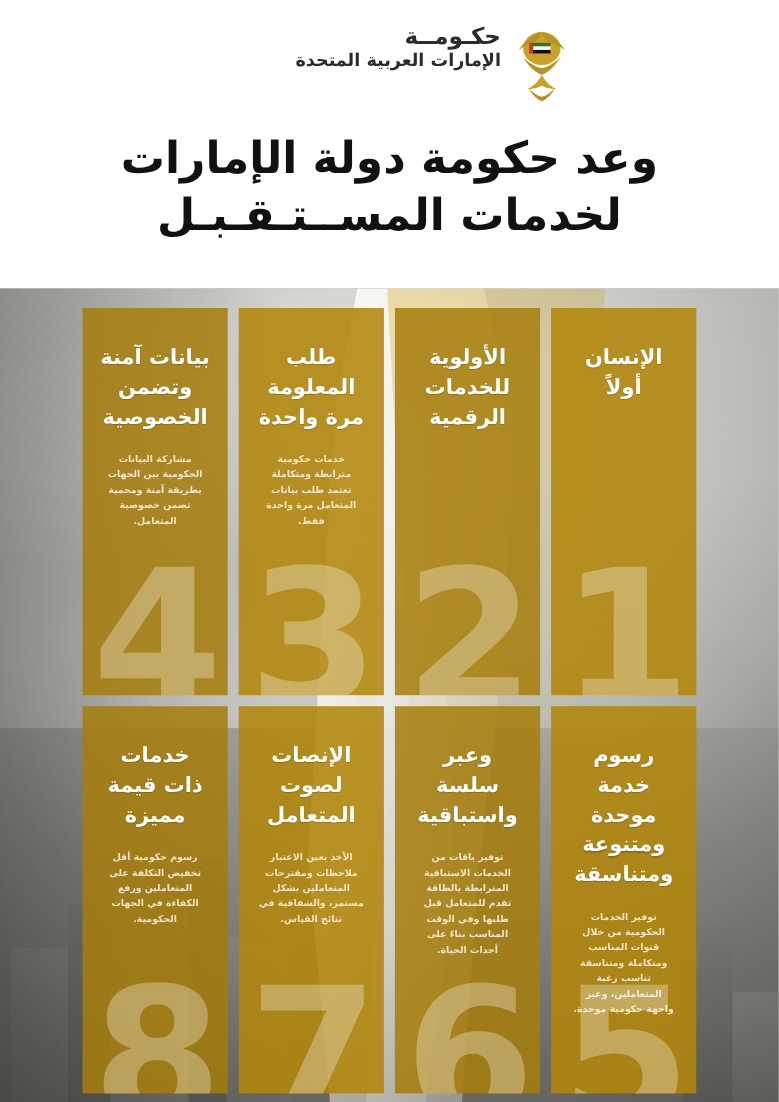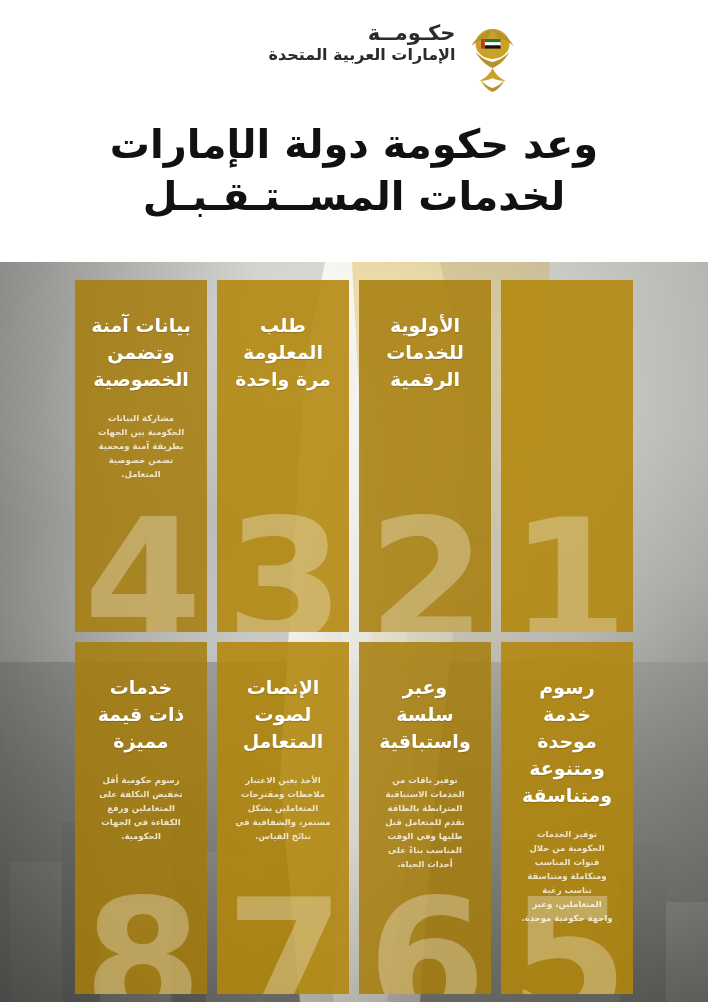--- a/index.html
+++ b/index.html
@@ -208,30 +208,32 @@
     <div class="figure"></div>
     <div class="figure2"></div>
     <div class="flagwave"></div>
     <div class="shadow-left"></div>
     <div class="vignette"></div>
   </div>
 
   <div class="grid">
 
     <div class="card row1">
+      <h3>الإنسان أولاً</h3>
       <div class="num">1</div>
     </div>
 
     <div class="card row1 dim">
       <h3>الأولوية للخدمات الرقمية</h3>
       <div class="num">2</div>
     </div>
 
     <div class="card row1">
       <h3>طلب المعلومة مرة واحدة</h3>
+      <p>خدمات حكومية مترابطة ومتكاملة تعتمد طلب بيانات المتعامل مرة واحدة فقط.</p>
       <div class="num">3</div>
     </div>
 
     <div class="card row1 dim">
       <h3>بيانات آمنة وتضمن الخصوصية</h3>
       <p>مشاركة البيانات الحكومية بين الجهات بطريقة آمنة ومحمية تضمن خصوصية المتعامل.</p>
       <div class="num">4</div>
     </div>
 
     <div class="card row2">

